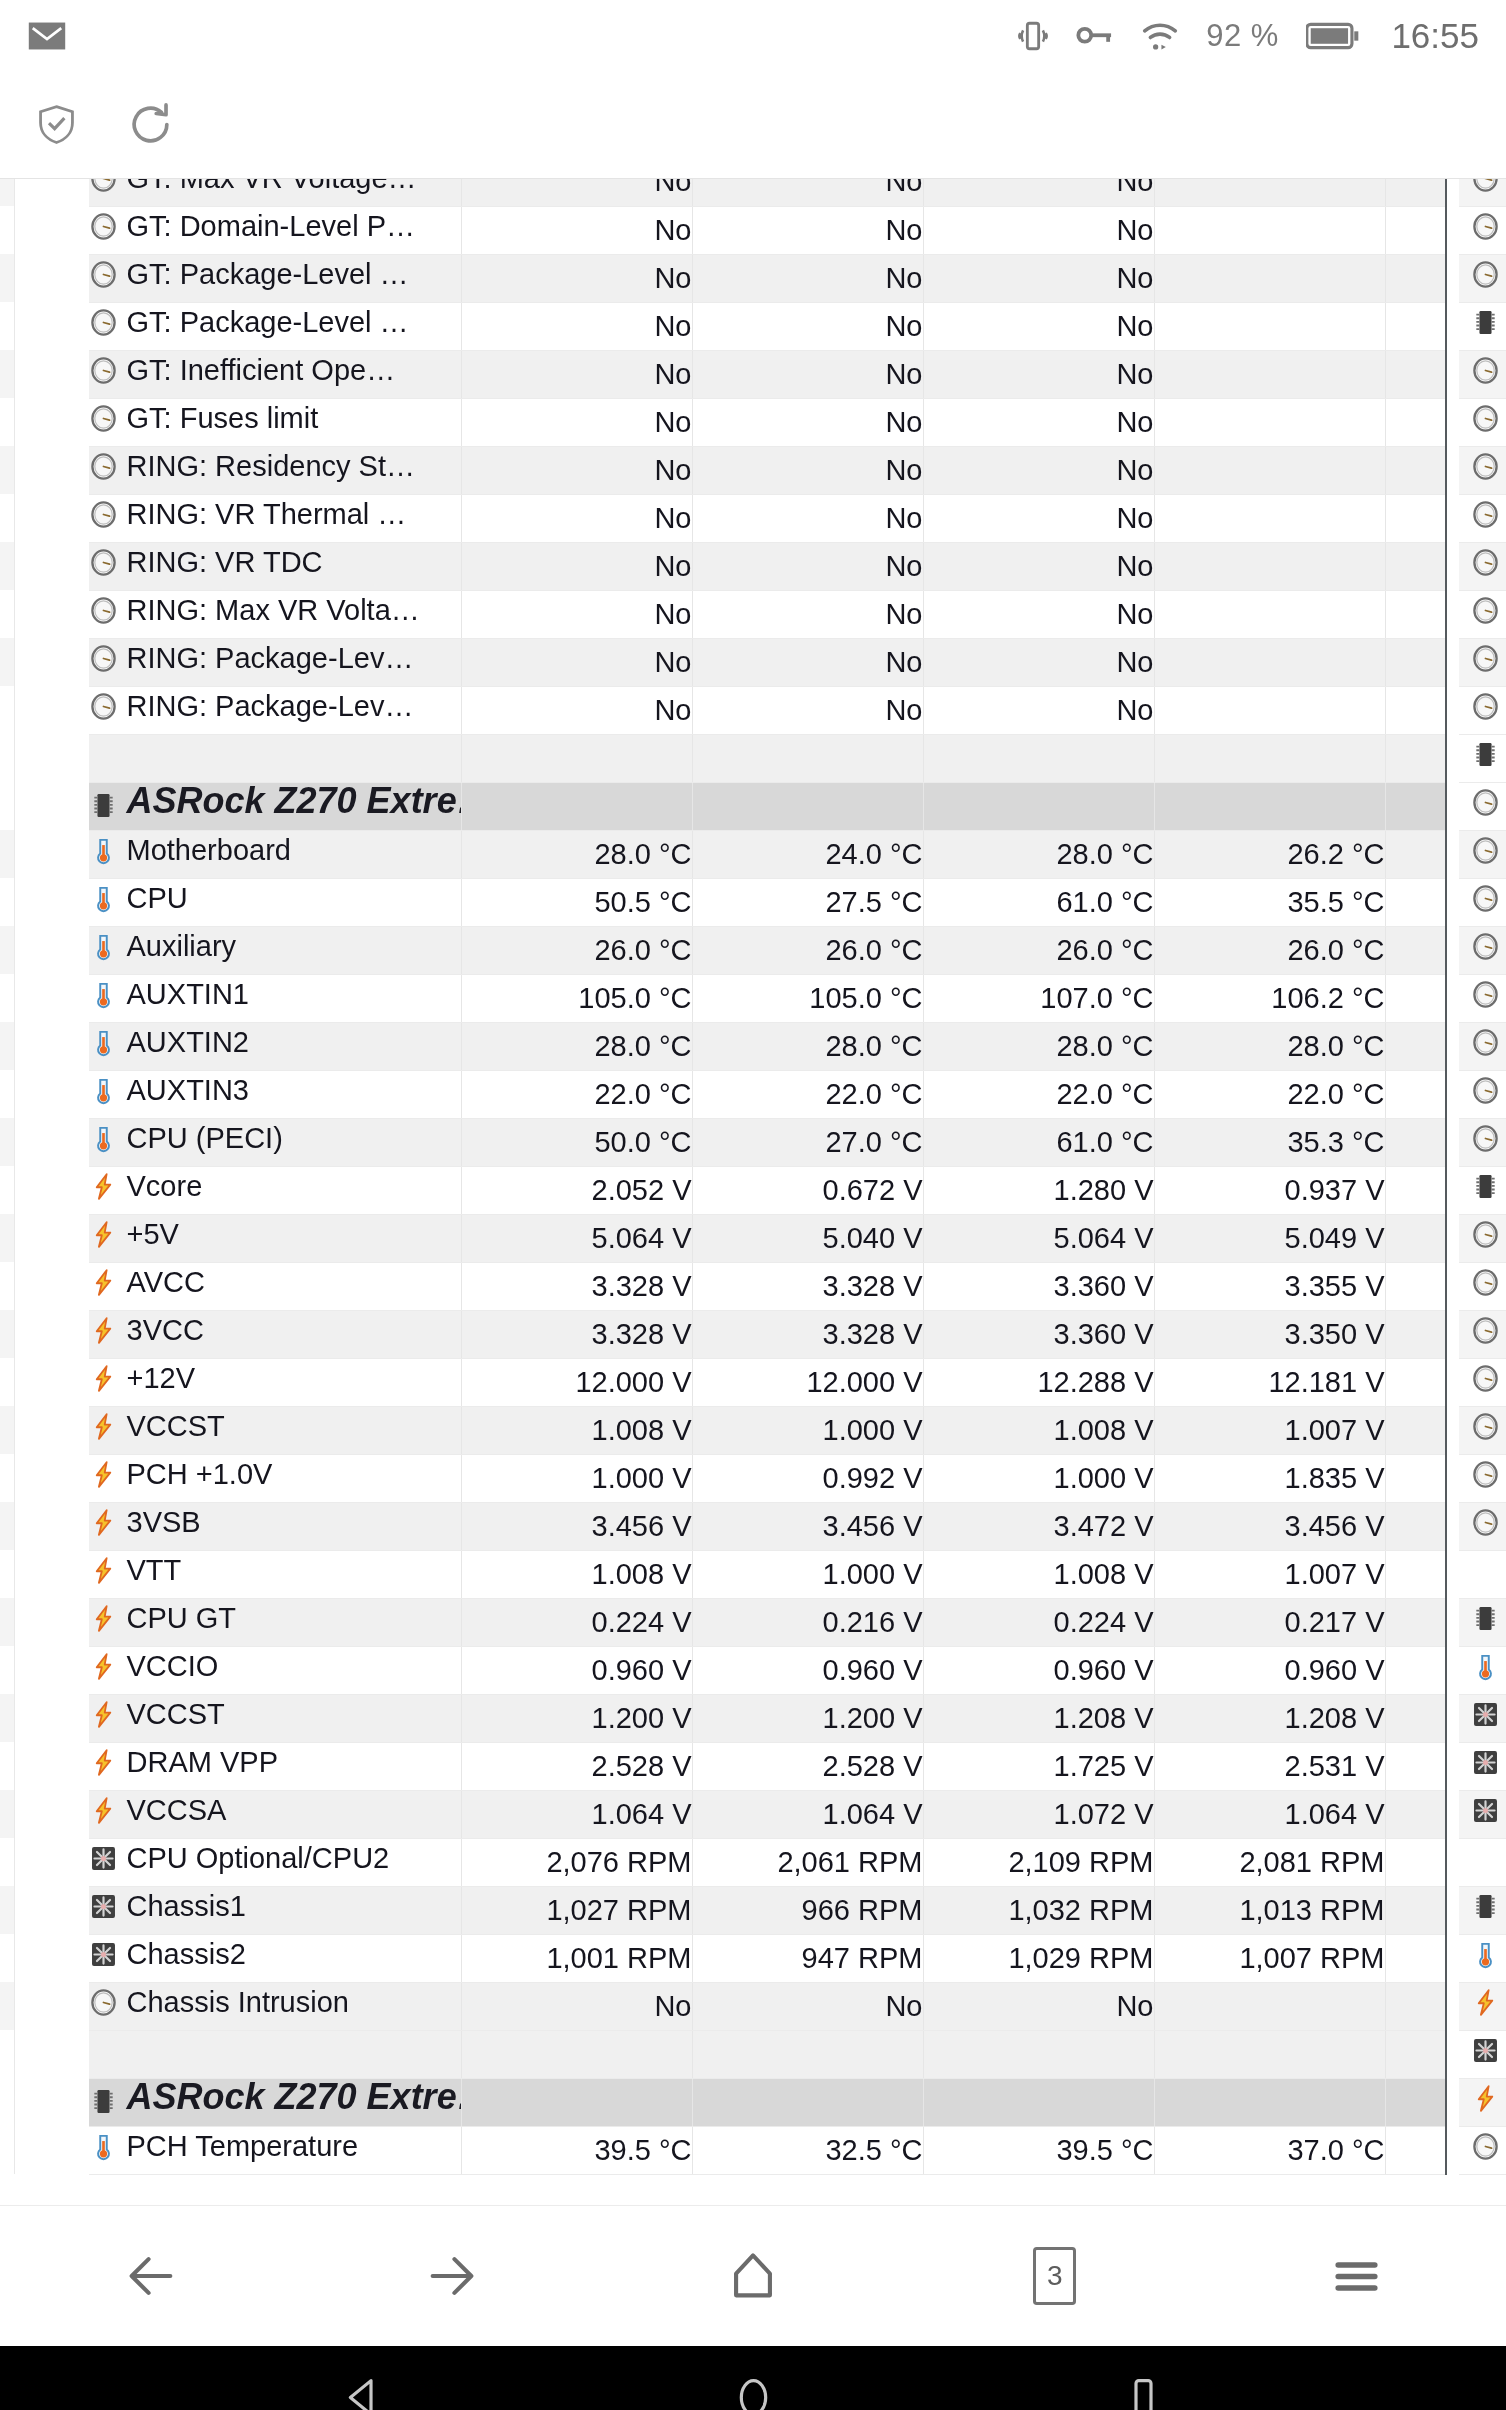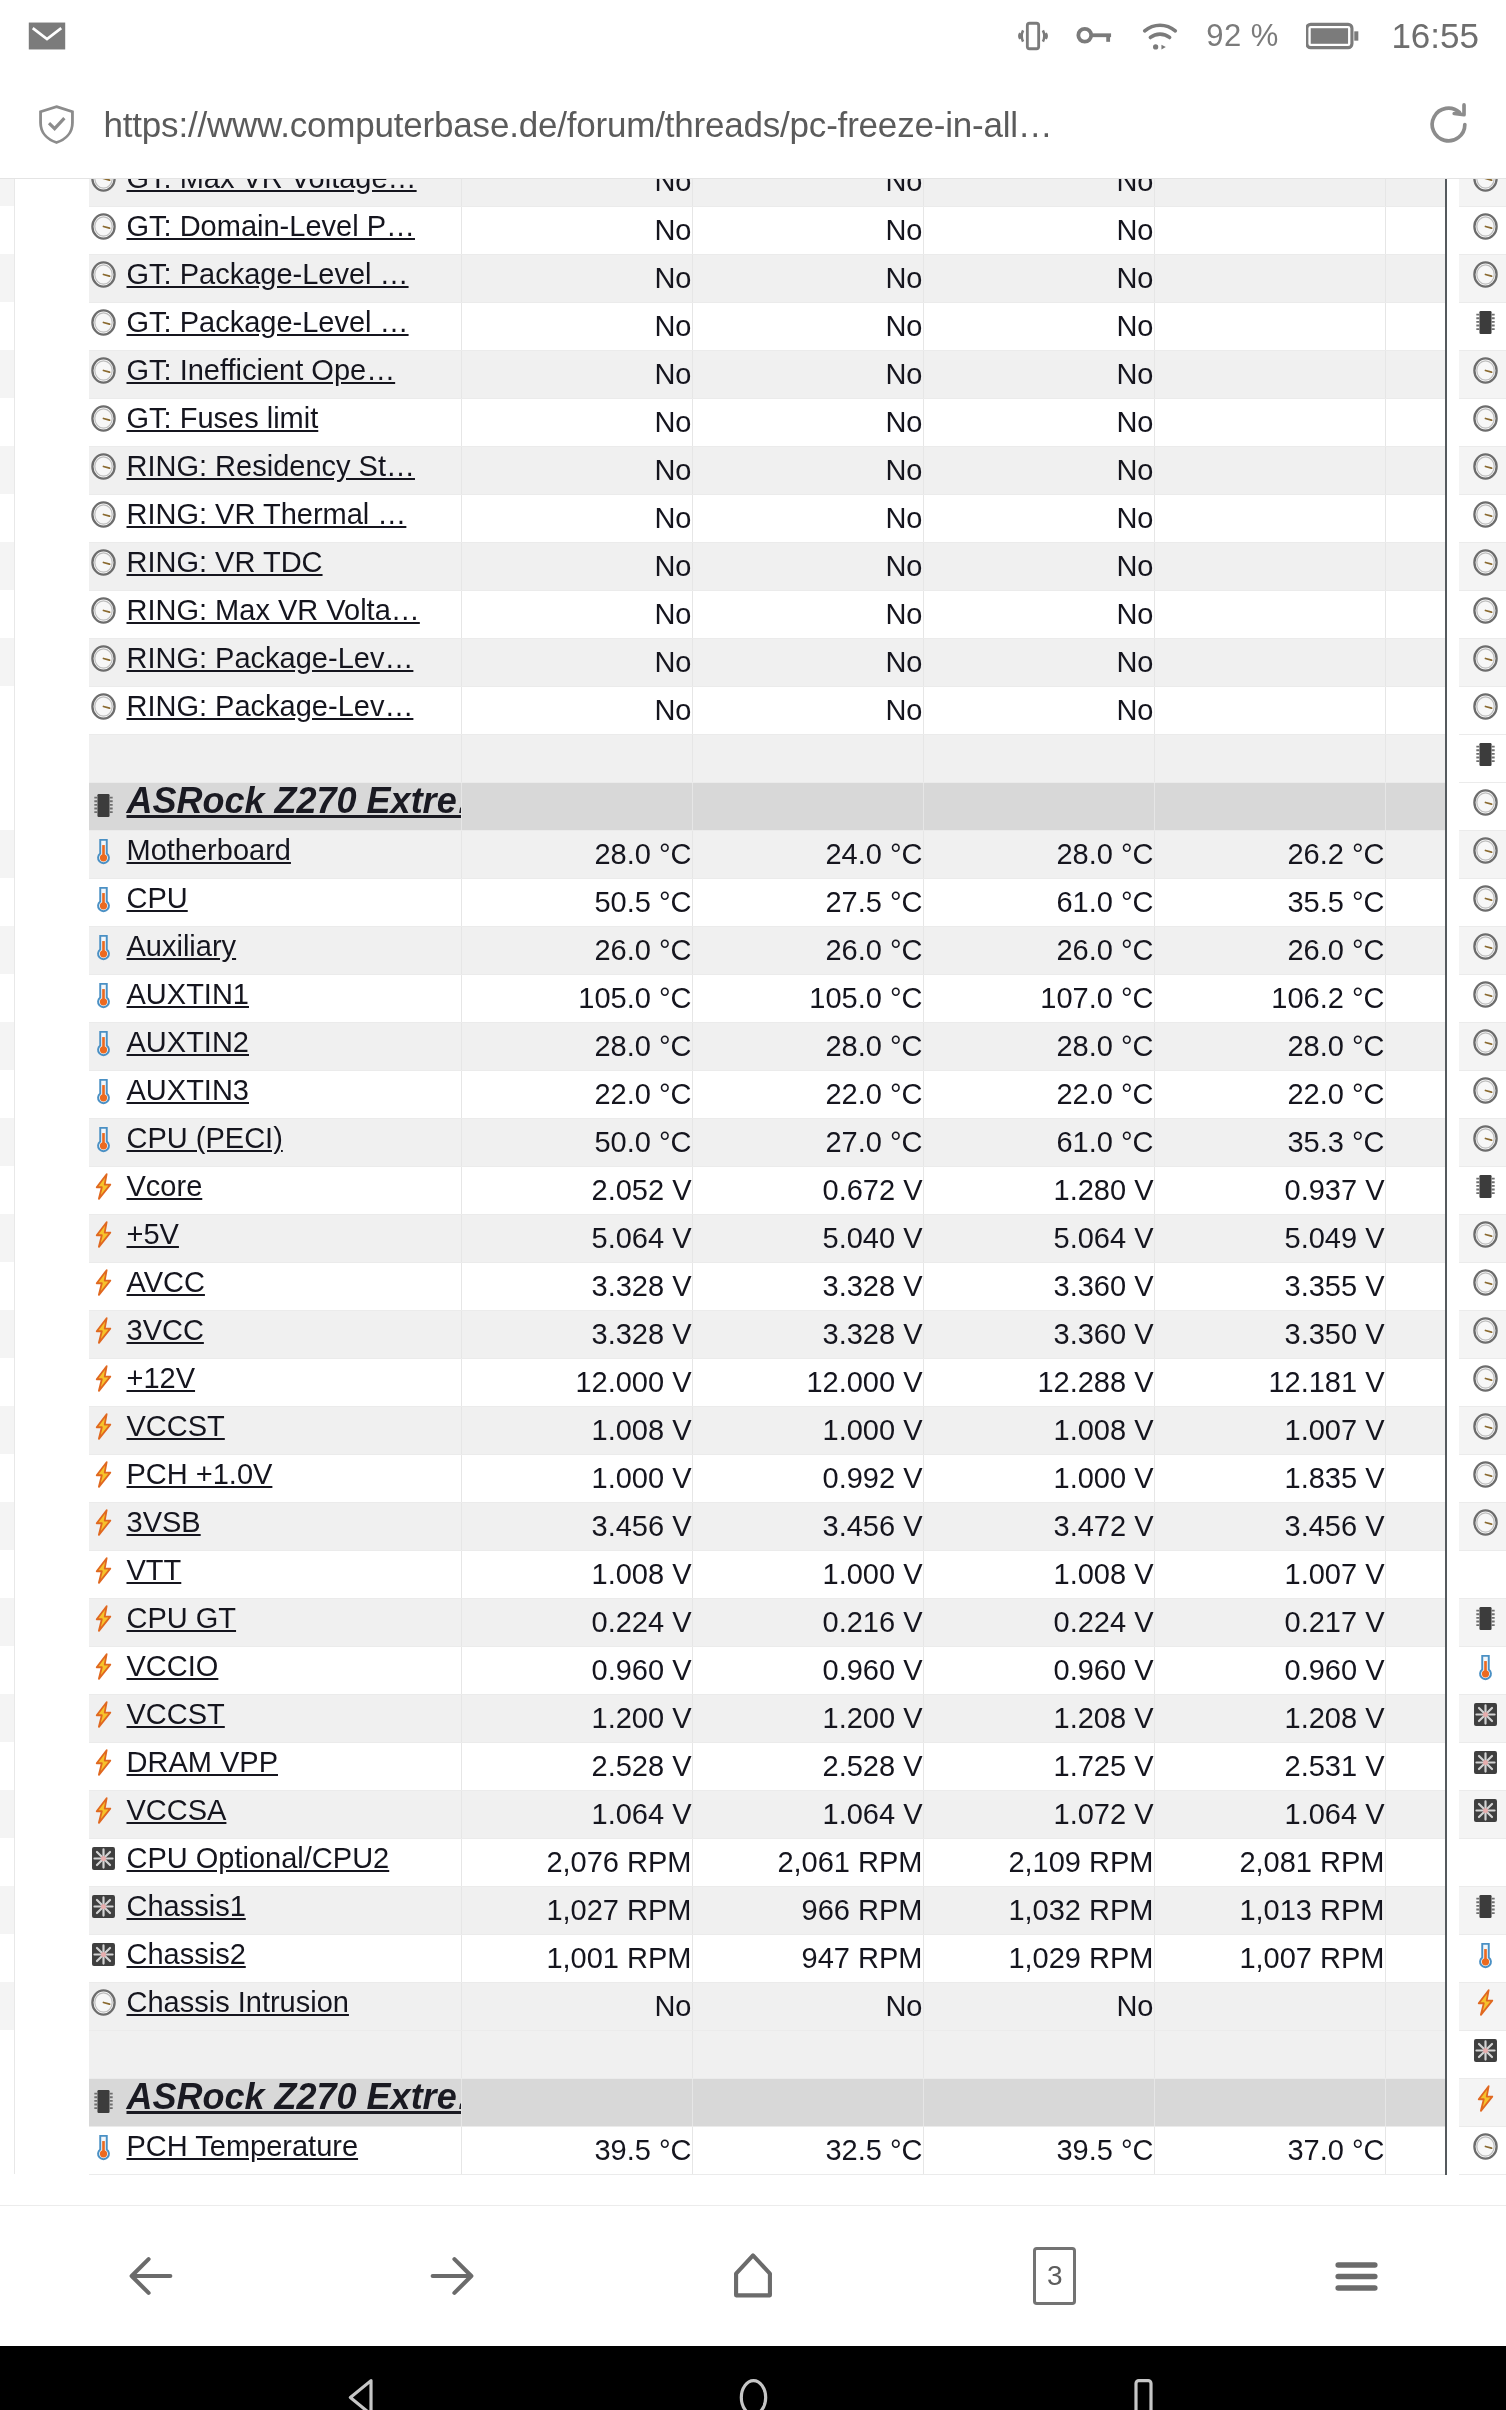--- a/index.html
+++ b/index.html
@@ -119,21 +119,21 @@
 
   
   tr.spacer td { background: #f0f0f0 !important; height: 48px; }
   tr.spacer td.gutter,
   tr.spacer td.pad,
   tr.spacer td.divider,
   tr.spacer td.rightcell,
   tr.spacer td.vsep { background: #ffffff !important; }
 
   .rowlabel { display: inline-flex; align-items: center; gap: 8.5px; }
-  .lbl { line-height: 1; text-decoration: underline; }
+  .lbl { line-height: 1; }
 
   
   .ico { width: 29px; height: 29px; flex: 0 0 29px; display: inline-block; }
 
   
   .navbar {
     height: 141px; width: 100%;
     display: flex; align-items: center; justify-content: space-around;
     background: #ffffff;
     border-top: 0.9px solid #ececec;
@@ -207,21 +207,20 @@
   </div>
 </div>
 
 <div class="urlbar">
   <span class="url-shield">
     <svg width="45" height="45" viewBox="0 0 24 24">
       <path d="M12 2.5 L20.5 5.2 V11 c0 5.3 -3.6 9 -8.5 10.6 C7.1 20 3.5 16.3 3.5 11 V5.2 Z" fill="none" stroke="#8c8c8c" stroke-width="1.5"></path>
       <path d="M8 11.3 L11 14.2 L16.2 8.6" fill="none" stroke="#8c8c8c" stroke-width="1.7"></path>
     </svg>
   </span>
-  <span class="url-text">https://www.computerbase.de/forum/threads/pc-freeze-in-all…</span>
   <span class="url-reload">
     <svg width="49" height="49" viewBox="0 0 24 24">
       <path d="M20 12 a8 8 0 1 1 -2.6 -5.9" fill="none" stroke="#8c8c8c" stroke-width="1.8" stroke-linecap="round"></path>
       <path d="M19.6 2.4 L19.6 7.2 L14.8 6.6" fill="none" stroke="#8c8c8c" stroke-width="1.8" stroke-linecap="round" stroke-linejoin="round"></path>
     </svg>
   </span>
 </div>
 
 <div class="content">
   <div class="table-wrap">

